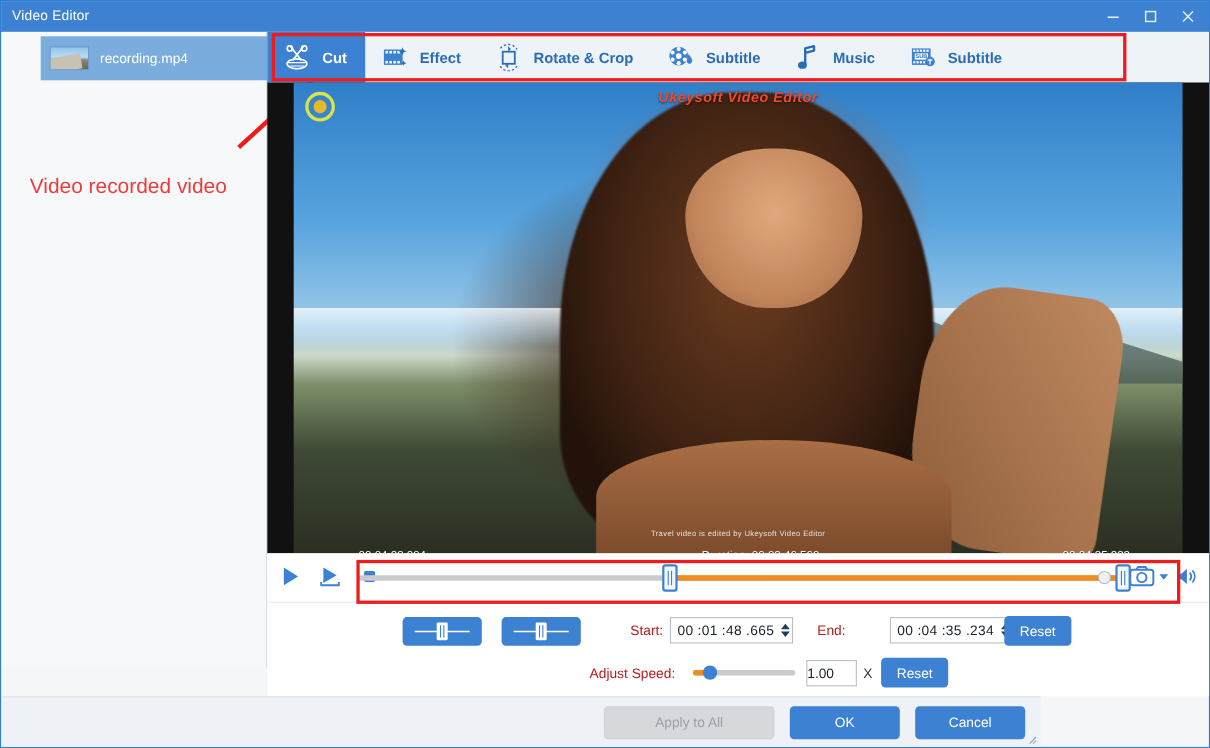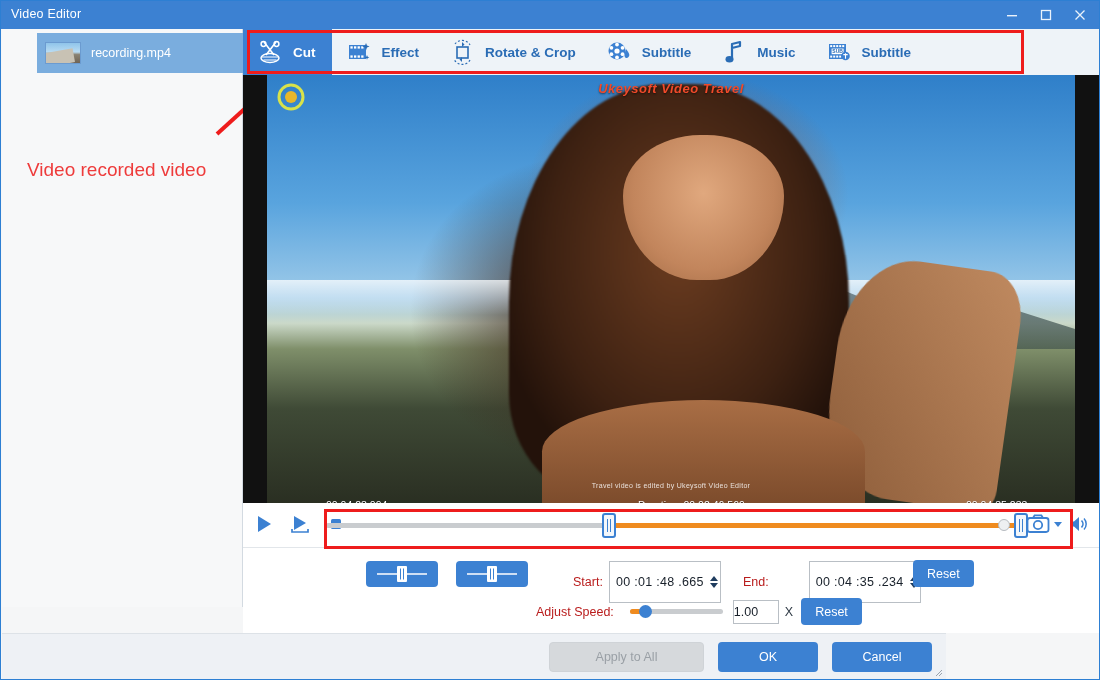--- a/index.html
+++ b/index.html
@@ -216,21 +216,21 @@
     background: #3c81d2; border-radius: 4px;
     display: flex; align-items: center; justify-content: center;
   }
   .split-btn.b1 { left: 123px; }
   .split-btn.b2 { left: 213px; }
 
   .fieldrow { position: absolute; top: 13px; display: flex; align-items: center; }
   .fieldlabel { font-size: 12.5px; color: #b91c1c; margin-right: 6px; }
   .spinbox {
     display: flex; align-items: center;
-    border: 1px solid #b9bfc5; background: #ffffff; height: 42px; padding: 0 2px 0 6px;
+    border: 1px solid #b9bfc5; background: #ffffff; height: 24px; padding: 0 2px 0 6px;
   }
   .spinbox .val { font-size: 12.5px; color: #18202a; letter-spacing: .3px; }
   .spinner { display: flex; flex-direction: column; margin-left: 6px; }
   .spinner i {
     display: block; width: 0; height: 0; margin: 1px 0;
     border-left: 4px solid transparent; border-right: 4px solid transparent;
   }
   .spinner i.up   { border-bottom: 5px solid #1f3c5e; }
   .spinner i.down { border-top: 5px solid #1f3c5e; }
 
@@ -420,21 +420,21 @@
   </div>
 
   <div class="videoarea">
     <div class="videoinner">
       <div class="sky-haze"></div>
       <div class="mountain"></div>
       <div class="hairmass"></div>
       <div class="face"></div>
       <div class="arm"></div>
       <div class="shoulder"></div>
-      <div class="wm-top">Ukeysoft Video Travel</div>
+      <div class="wm-top">Ukeysoft Video Editor</div>
       <div class="wm-bottom">Travel video is edited by Ukeysoft Video Editor</div>
     </div>
     <svg class="logo-badge" viewBox="0 0 28 28">
       <circle cx="14" cy="14" r="12" fill="none" stroke="#d8e24a" stroke-width="3"></circle>
       <circle cx="14" cy="14" r="6" fill="#e8b72a"></circle>
     </svg>
   </div>
 
   <div class="timelabels">
     <div class="tl start">00:04:28.094</div>

